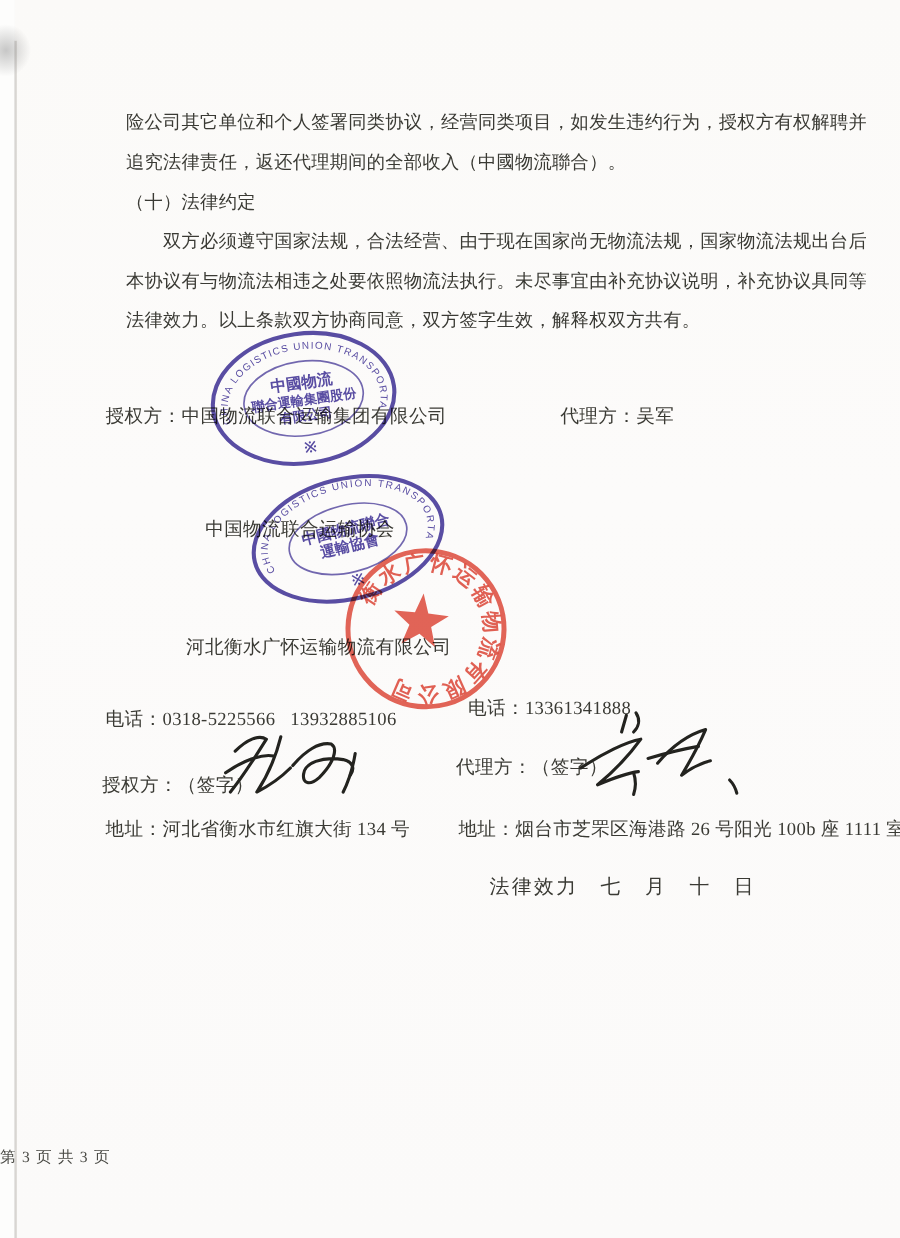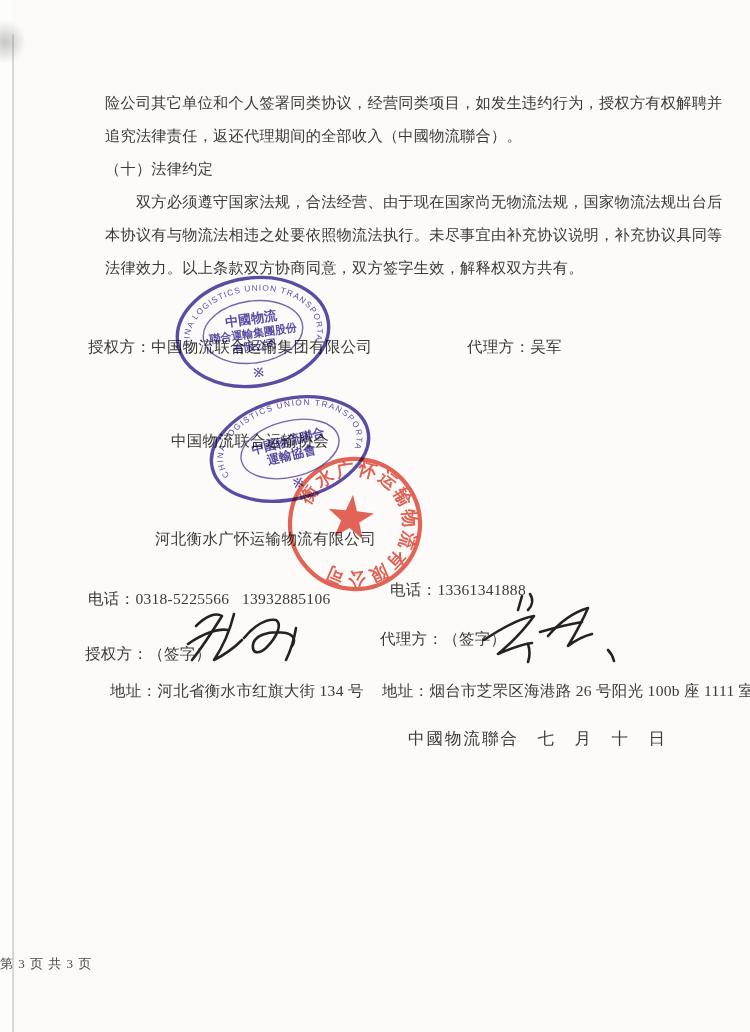--- a/index.html
+++ b/index.html
@@ -50,23 +50,23 @@
   </div>
 
   <div class="lbl" style="left:88px;top:337px;">授权方：中国物流联合运输集团有限公司</div>
   <div class="lbl" style="left:467px;top:337px;">代理方：吴军</div>
   <div class="lbl" style="left:171px;top:431px;">中国物流联合运输协会</div>
   <div class="lbl" style="left:155px;top:529px;">河北衡水广怀运输物流有限公司</div>
   <div class="lbl" style="left:88px;top:564px;margin-top:25px;">电话：0318-5225566   13932885106</div>
   <div class="lbl" style="left:390px;top:580px;">电话：13361341888</div>
   <div class="lbl" style="left:85px;top:629px;margin-top:15px;">授权方：（签字）</div>
   <div class="lbl" style="left:380px;top:629px;">代理方：（签字）</div>
-  <div class="lbl" style="left:88px;top:681px;margin-left:22px;">地址：河北省衡水市红旗大街 134 号</div>
+  <div class="lbl" style="left:88px;top:681px;">地址：河北省衡水市红旗大街 134 号</div>
   <div class="lbl" style="left:382px;top:681px;">地址：烟台市芝罘区海港路 26 号阳光 100b 座 1111 室</div>
-  <div class="lbl" style="left:408px;top:728px;font-size:16.5px;letter-spacing:2px;">中國物流聯合　七　月　十　日</div>
+  <div class="lbl" style="left:408px;top:728px;font-size:16.5px;letter-spacing:2px;">法律效力　七　月　十　日</div>
 
   <svg class="stamp" style="left:168px;top:270px;" width="170" height="124" viewBox="0 0 170 124">
     <g transform="rotate(-8 85 62)" fill="none" stroke="#4c3f9e">
       <ellipse cx="85" cy="62" rx="76" ry="54" stroke-width="3.4"></ellipse>
       <ellipse cx="85" cy="62" rx="50" ry="31" stroke-width="1.4" opacity=".85"></ellipse>
       <path id="ring1" d="M 23 76 A 64 44 0 1 1 147 76" stroke="none"></path>
       <text font-family="Liberation Sans, sans-serif" font-size="8.3" letter-spacing="1.1" fill="#4c3f9e" stroke="none">
         <textPath href="#ring1" startOffset="2">CHINA LOGISTICS UNION TRANSPORTATION GROUP SHARES LTD</textPath>
       </text>
       <g fill="#4c3f9e" stroke="none" text-anchor="middle" font-family="Liberation Serif, serif" font-weight="bold">

